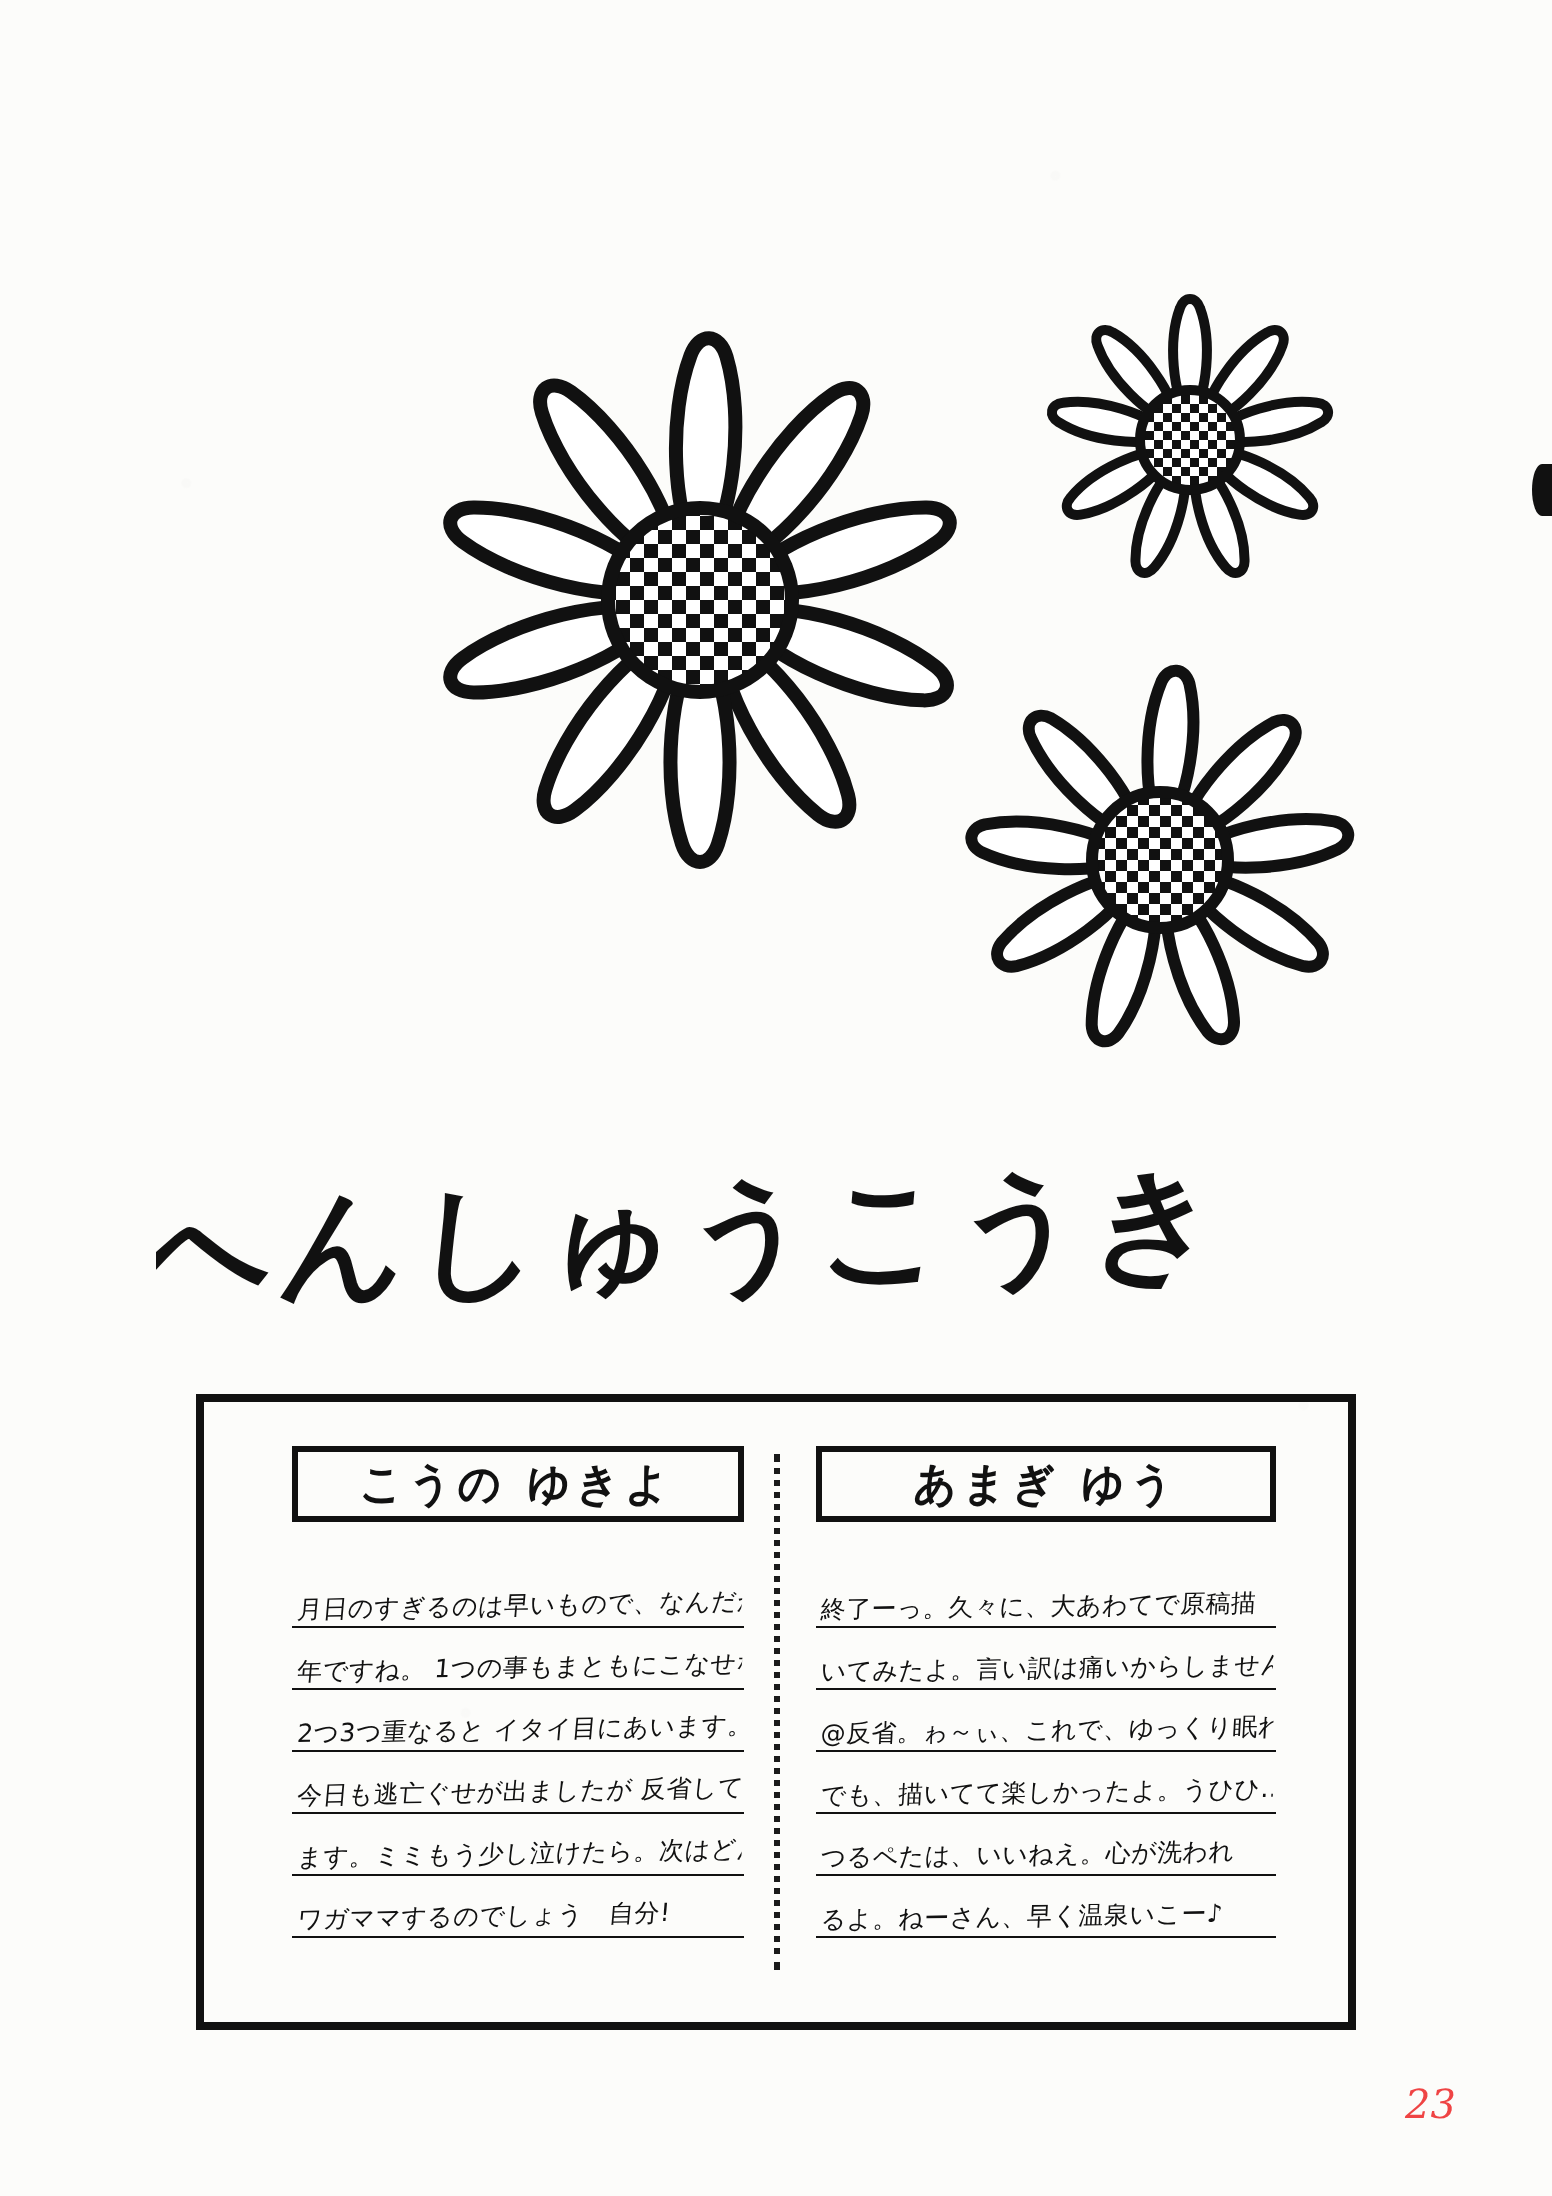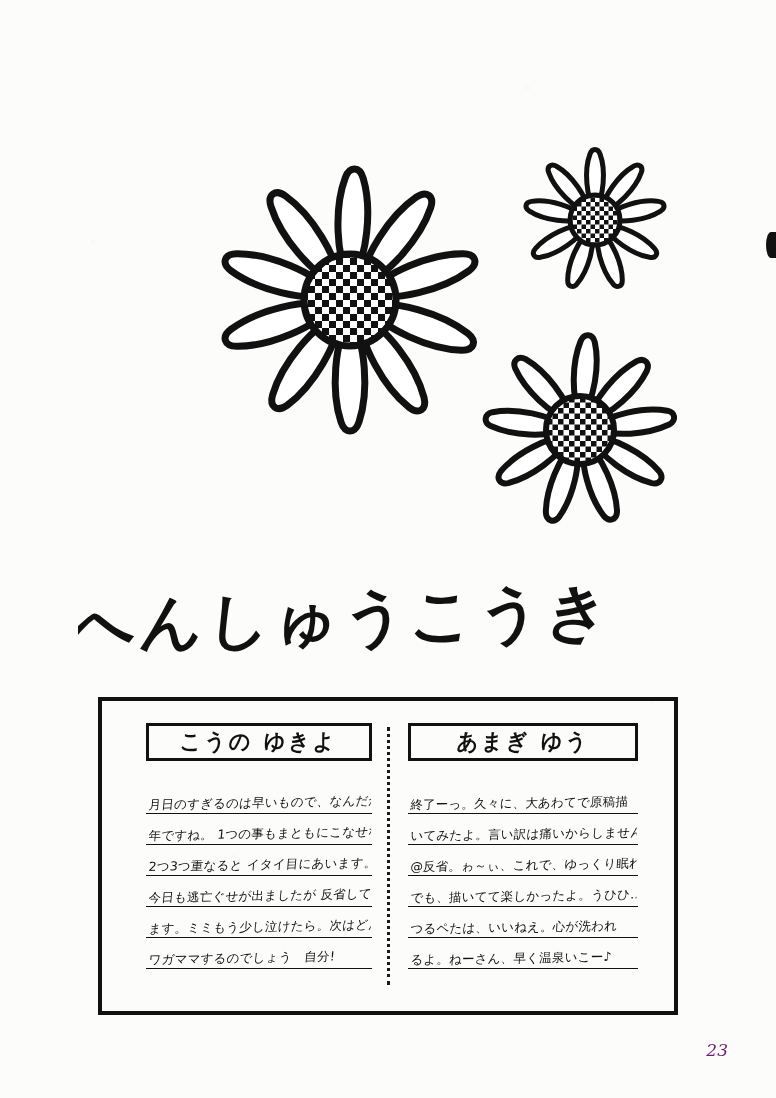--- a/index.html
+++ b/index.html
@@ -131,22 +131,22 @@
     transform-origin: left bottom;
     letter-spacing: 0.2px;
   }
   .col.right .line-text { transform: skewX(-4deg) rotate(-0.9deg); }
   
   .page-number {
     position: absolute;
     right: 48px;
     top: 1040px;
     font-family: "DejaVu Serif", serif;
-    font-size: 17px;
-    color: #701a75;
+    font-size: 20px;
+    color: #ef4444;
     font-style: italic;
   }
   
   .edge-mark {
     position: absolute;
     right: 0;
     top: 232px;
     width: 10px;
     height: 26px;
     background: #111;

